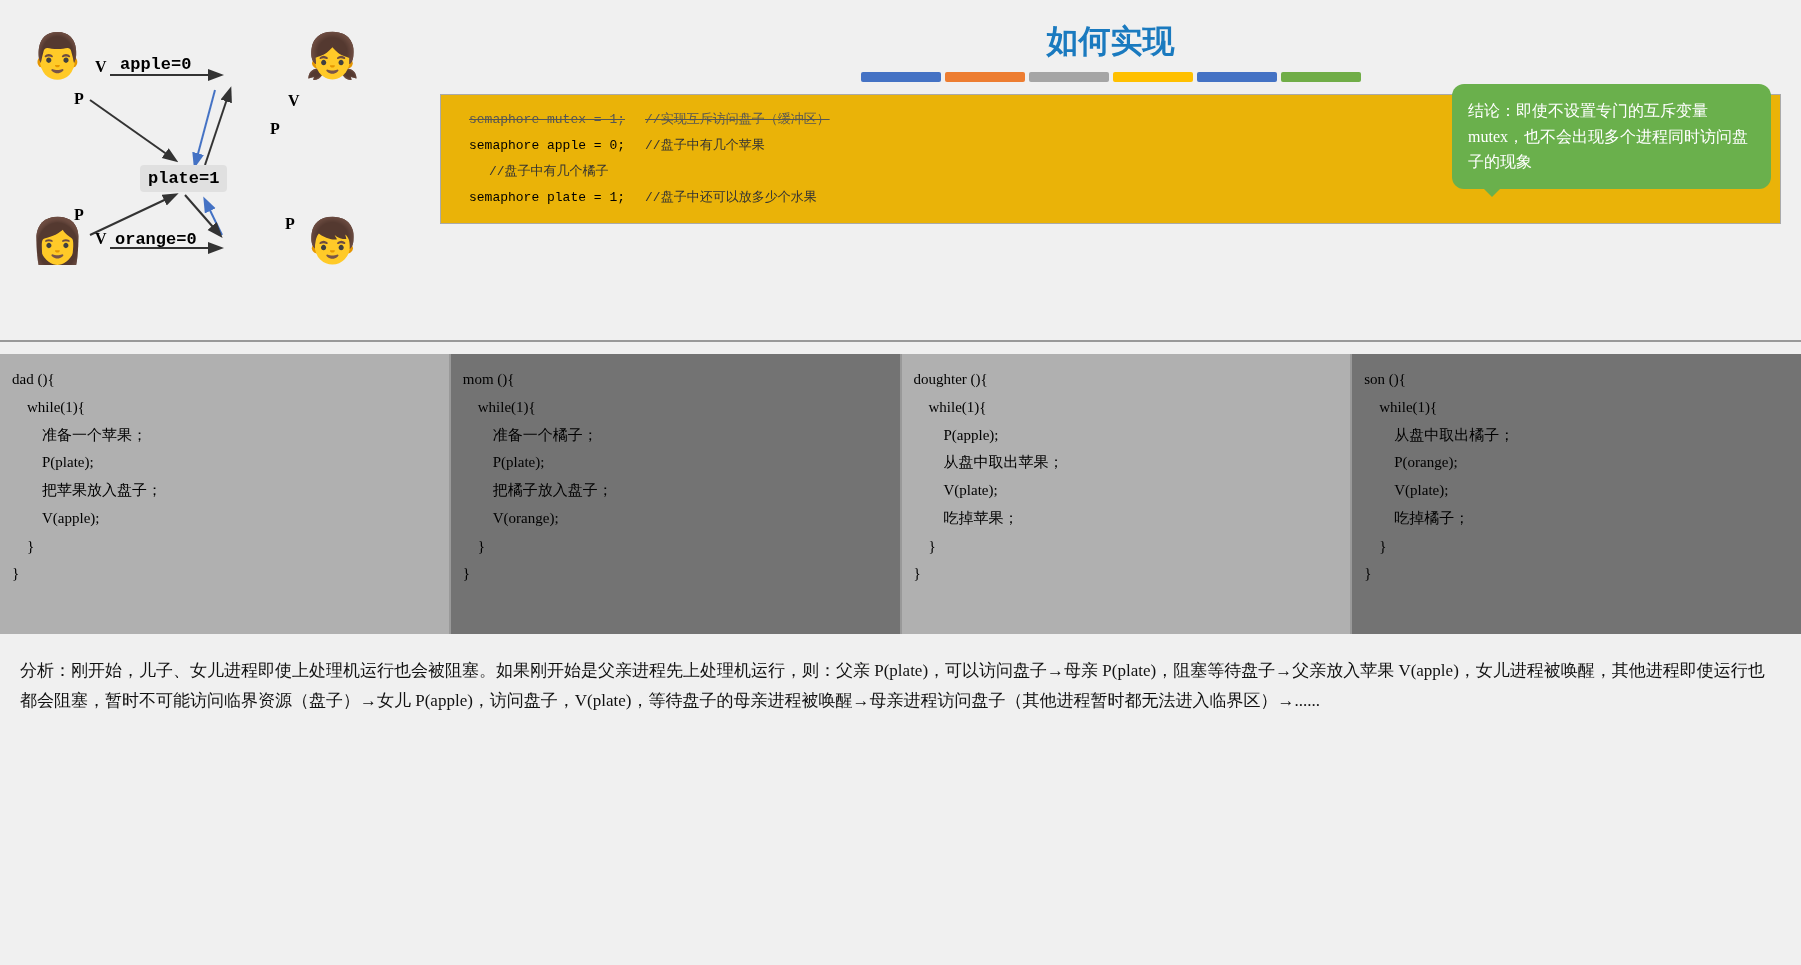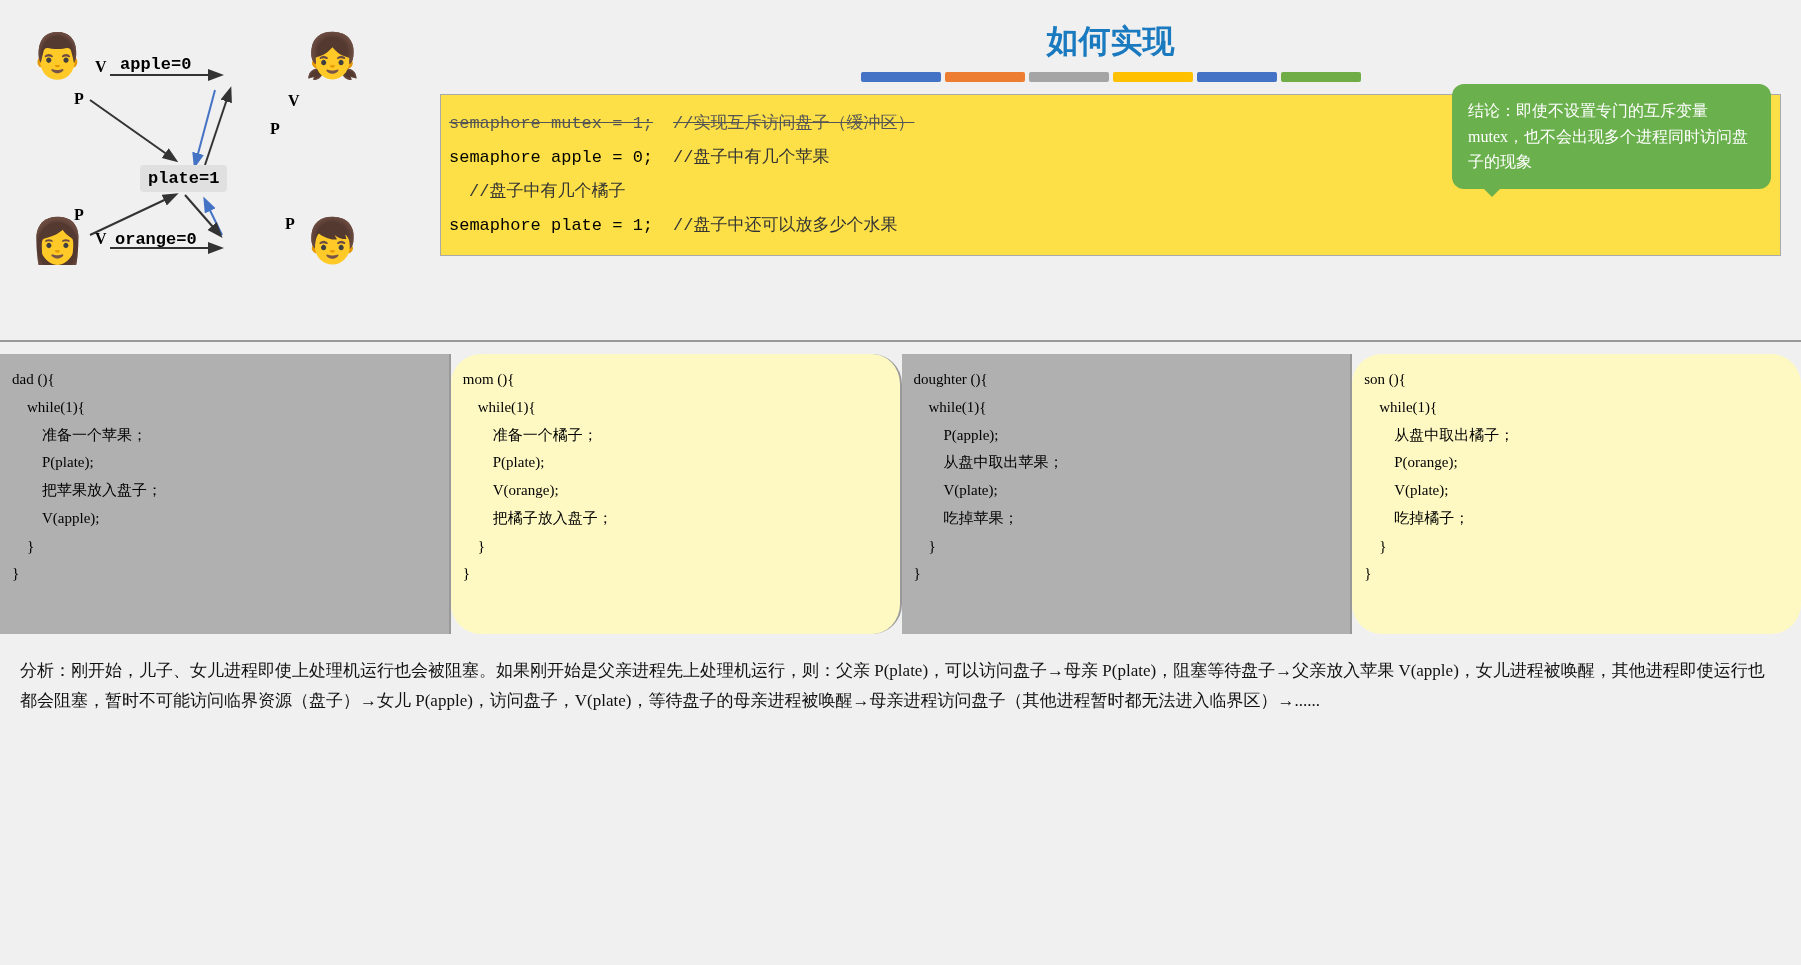--- a/index.html
+++ b/index.html
@@ -49,25 +49,25 @@
       justify-content: center;
       gap: 4px;
       margin-bottom: 12px;
     }
     .color-bar-seg {
       height: 10px;
       border-radius: 2px;
     }
 
     .code-block-top {
-      background: #fde047;
+      background: #eab308;
       border: 1px solid #aaa;
-      padding: 12px 8px;
+      padding: 12px 28px;
       font-family: 'Courier New', monospace;
-      font-size: 17px;
+      font-size: 13px;
       line-height: 2.0;
       position: relative;
     }
 
     .code-line {
       display: flex;
       align-items: baseline;
     }
     .code-comment {
       color: #333;
@@ -120,22 +120,21 @@
       font-family: Liberation Serif, serif;
       font-size: 15px;
       line-height: 1.85;
       min-height: 280px;
       margin-top: 12px;
     }
     .code-panel:last-child {
       border-right: none;
     }
     .code-panel-light {
-      background: #fef9c3;
-      border-radius: 30px;
+      background: #737373;
     }
 
     
     .analysis-section {
       background: #f0f0f0;
       padding: 22px 20px;
       font-size: 17px;
       line-height: 1.75;
       color: #111;
       font-family: 'SimSun', 'STSong', serif;
@@ -266,22 +265,22 @@
     <div>&nbsp;&nbsp;&nbsp;&nbsp;&nbsp;&nbsp;&nbsp;&nbsp;把苹果放入盘子；</div>
     <div>&nbsp;&nbsp;&nbsp;&nbsp;&nbsp;&nbsp;&nbsp;&nbsp;V(apple);</div>
     <div>&nbsp;&nbsp;&nbsp;&nbsp;}</div>
     <div>}</div>
   </div>
   <div class="code-panel code-panel-light">
     <div>mom (){</div>
     <div>&nbsp;&nbsp;&nbsp;&nbsp;while(1){</div>
     <div>&nbsp;&nbsp;&nbsp;&nbsp;&nbsp;&nbsp;&nbsp;&nbsp;准备一个橘子；</div>
     <div>&nbsp;&nbsp;&nbsp;&nbsp;&nbsp;&nbsp;&nbsp;&nbsp;P(plate);</div>
+    <div>&nbsp;&nbsp;&nbsp;&nbsp;&nbsp;&nbsp;&nbsp;&nbsp;把橘子放入盘子；</div>
     <div>&nbsp;&nbsp;&nbsp;&nbsp;&nbsp;&nbsp;&nbsp;&nbsp;V(orange);</div>
-    <div>&nbsp;&nbsp;&nbsp;&nbsp;&nbsp;&nbsp;&nbsp;&nbsp;把橘子放入盘子；</div>
     <div>&nbsp;&nbsp;&nbsp;&nbsp;}</div>
     <div>}</div>
   </div>
   <div class="code-panel">
     <div>doughter (){</div>
     <div>&nbsp;&nbsp;&nbsp;&nbsp;while(1){</div>
     <div>&nbsp;&nbsp;&nbsp;&nbsp;&nbsp;&nbsp;&nbsp;&nbsp;P(apple);</div>
     <div>&nbsp;&nbsp;&nbsp;&nbsp;&nbsp;&nbsp;&nbsp;&nbsp;从盘中取出苹果；</div>
     <div>&nbsp;&nbsp;&nbsp;&nbsp;&nbsp;&nbsp;&nbsp;&nbsp;V(plate);</div>
     <div>&nbsp;&nbsp;&nbsp;&nbsp;&nbsp;&nbsp;&nbsp;&nbsp;吃掉苹果；</div>

